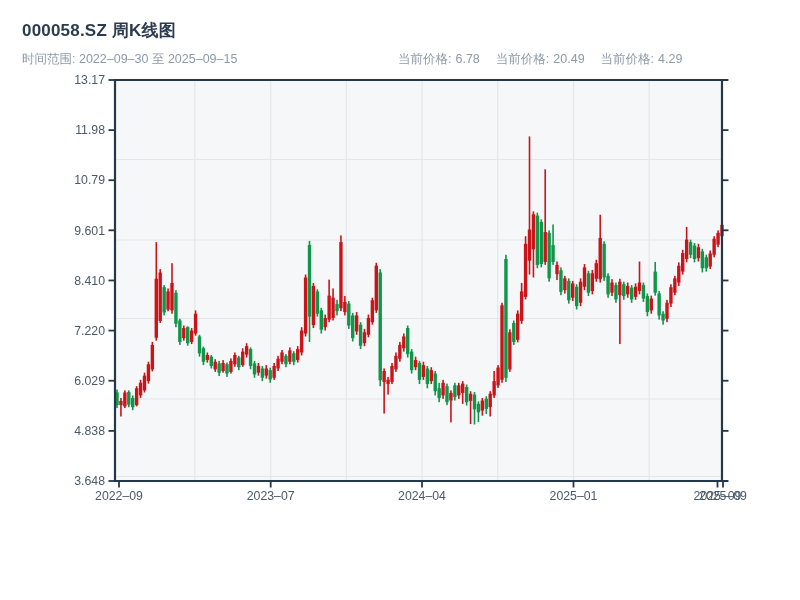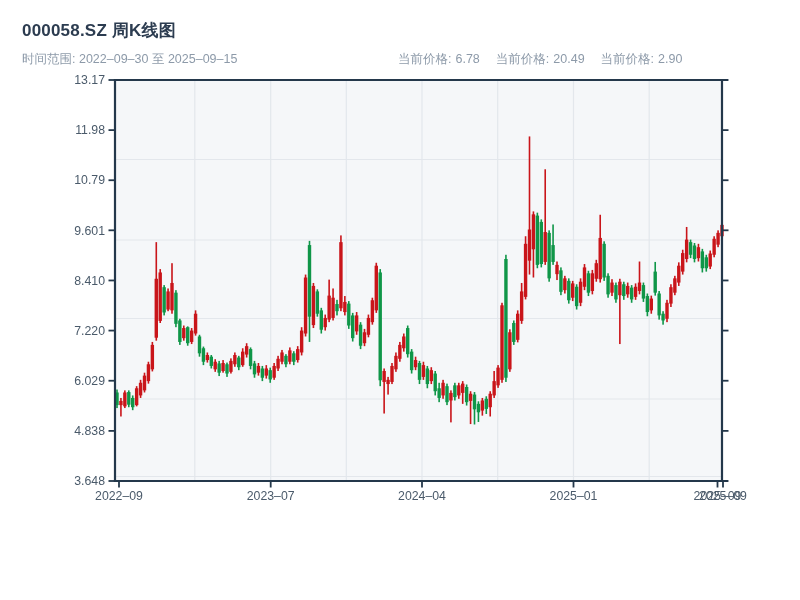--- a/index.html
+++ b/index.html
@@ -14,21 +14,21 @@
 </style>
 </head>
 <body>
 
 <div class="page">
   <div class="title">000058.SZ 周K线图</div>
   <div class="subtitle">时间范围: 2022–09–30 至 2025–09–15</div>
   <div class="stats">
     <span class="stat"><span class="stat-label">当前价格:</span><span class="stat-value">6.78</span></span>
     <span class="stat"><span class="stat-label">当前价格:</span><span class="stat-value">20.49</span></span>
-    <span class="stat"><span class="stat-label">当前价格:</span><span class="stat-value">2.90</span></span>
+    <span class="stat"><span class="stat-label">当前价格:</span><span class="stat-value">4.29</span></span>
   </div>
   <svg id="kline-svg" width="800" height="600" viewBox="0 0 800 600">
       <rect x="115" y="80" width="607" height="401" fill="#f5f7f9"></rect>
       <line x1="115" y1="159.5" x2="722" y2="159.5" stroke="#e3e7ec" stroke-width="1.2"></line>
       <line x1="115" y1="240" x2="722" y2="240" stroke="#e3e7ec" stroke-width="1.2"></line>
       <line x1="115" y1="318.5" x2="722" y2="318.5" stroke="#e3e7ec" stroke-width="1.2"></line>
       <line x1="115" y1="399" x2="722" y2="399" stroke="#e3e7ec" stroke-width="1.2"></line>
       <line x1="115" y1="476.5" x2="722" y2="476.5" stroke="#e3e7ec" stroke-width="1.2"></line>
       <line x1="194.8" y1="80" x2="194.8" y2="481" stroke="#e3e7ec" stroke-width="1.2"></line>
       <line x1="270.7" y1="80" x2="270.7" y2="481" stroke="#e3e7ec" stroke-width="1.2"></line>

